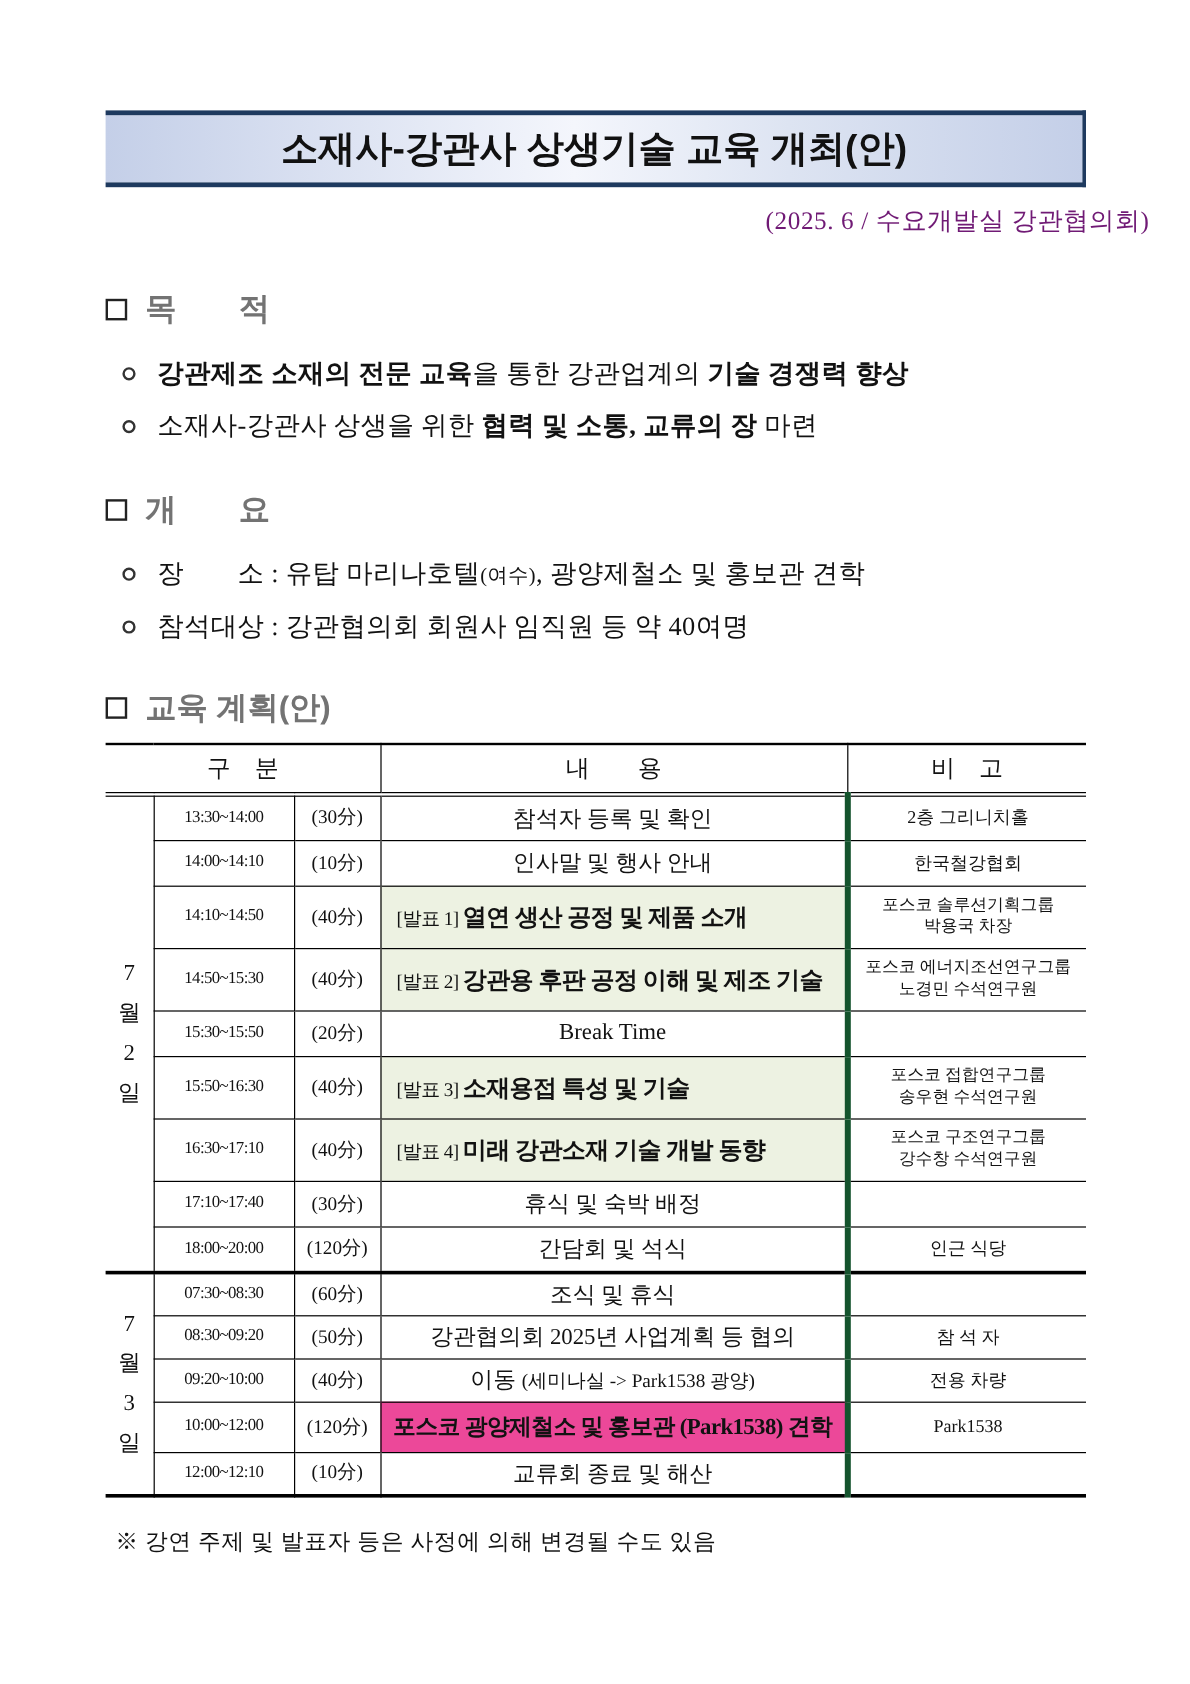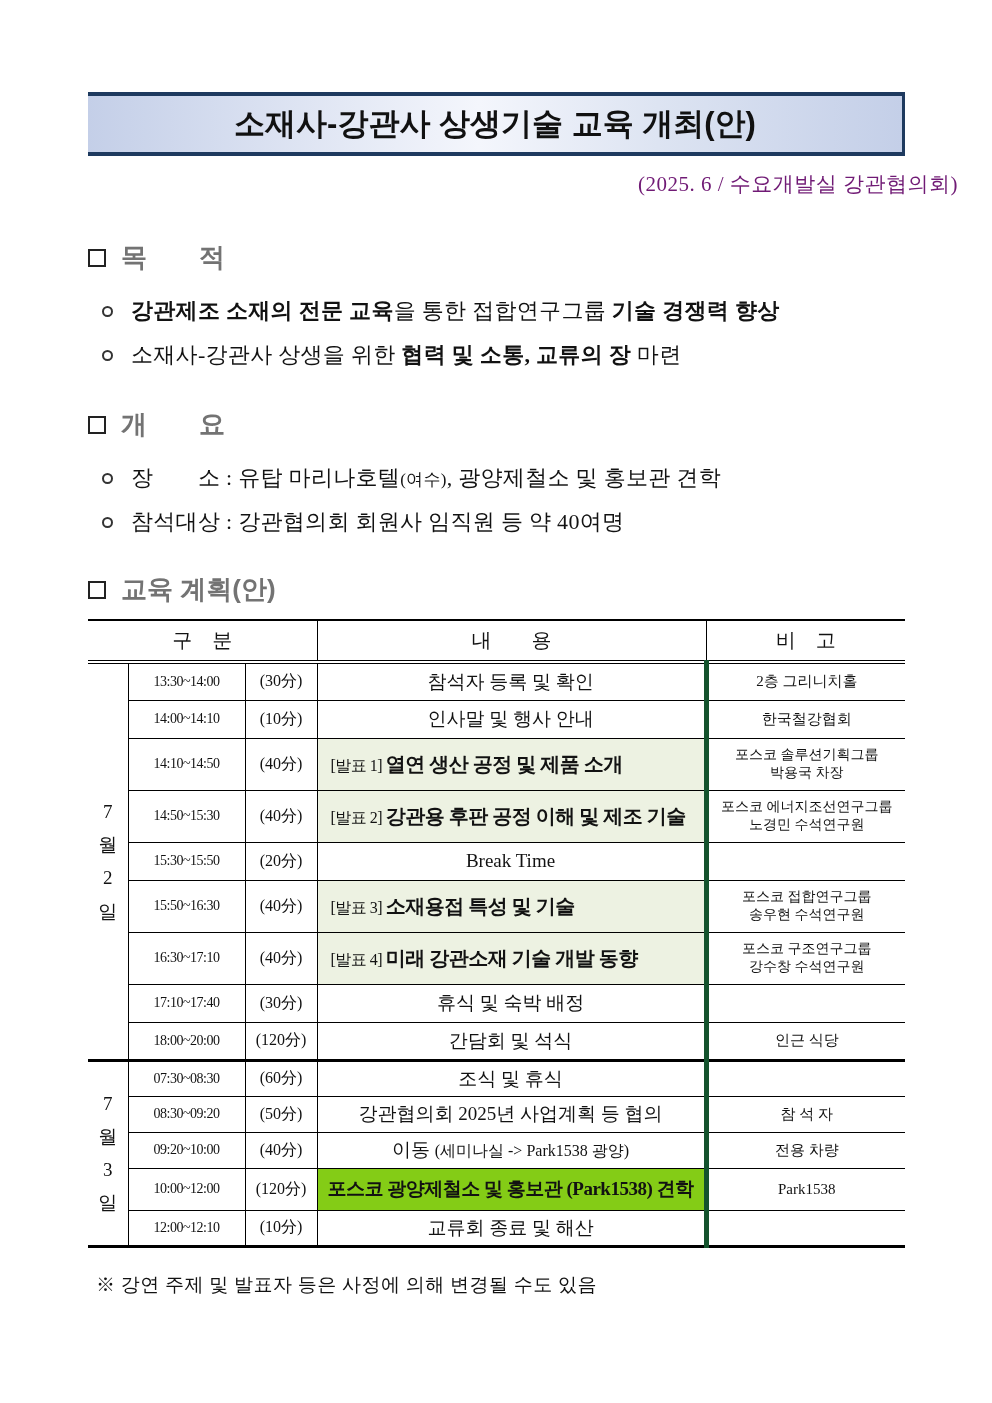--- a/index.html
+++ b/index.html
@@ -84,21 +84,21 @@
   td.remark .r2 { display: block; font-size: 14px; line-height: 1.3; }
 
   tbody tr { border-bottom: 1px solid #000; }
   tr.h-n  { height: 38px; }
   tr.h-t  { height: 52px; }
   tr.h-d2 { height: 36px; }
   tr.h-d2t{ height: 42px; }
   tr.day-sep { border-top: 3px solid #000; }
 
   .hl-green { background: #edf2e2; }
-  .hl-tan   { background: #84cc16; }
+  .hl-tan   { background: #ec4899; }
 
   td.cont.talk { text-align: left; padding-left: 13px; }
   .talk-prefix { font-size: 16px; letter-spacing: -0.5px; }
   .talk-title  { font-weight: bold; font-size: 20px; letter-spacing: -0.5px; }
   .cont-note   { font-size: 16px; }
   .cont-bold   { font-weight: bold; font-size: 19px; letter-spacing: -0.5px; }
 
   
   .footnote-row { margin-top: 24px; margin-left: 8px; }
   .footnote { font-size: 19px; letter-spacing: 0.5px; }
@@ -116,21 +116,21 @@
     <span class="subtitle">(2025. 6 / 수요개발실 강관협의회)</span>
   </div>
 
   <div class="section-heading sh-purpose">
     <span class="square-icon"></span>
     <span class="sh-text">목　　적</span>
   </div>
   <div class="bullet-list">
     <div class="bullet-line">
       <span class="circle-icon"></span>
-      <span class="bullet-text"><span class="b">강관제조 소재의 전문 교육</span><span>을 통한 접합연구그룹 </span><span class="b">기술 경쟁력 향상</span></span>
+      <span class="bullet-text"><span class="b">강관제조 소재의 전문 교육</span><span>을 통한 강관업계의 </span><span class="b">기술 경쟁력 향상</span></span>
     </div>
     <div class="bullet-line">
       <span class="circle-icon"></span>
       <span class="bullet-text"><span>소재사-강관사 상생을 위한 </span><span class="b">협력 및 소통, 교류의 장</span><span> 마련</span></span>
     </div>
   </div>
 
   <div class="section-heading sh-overview">
     <span class="square-icon"></span>
     <span class="sh-text">개　　요</span>

